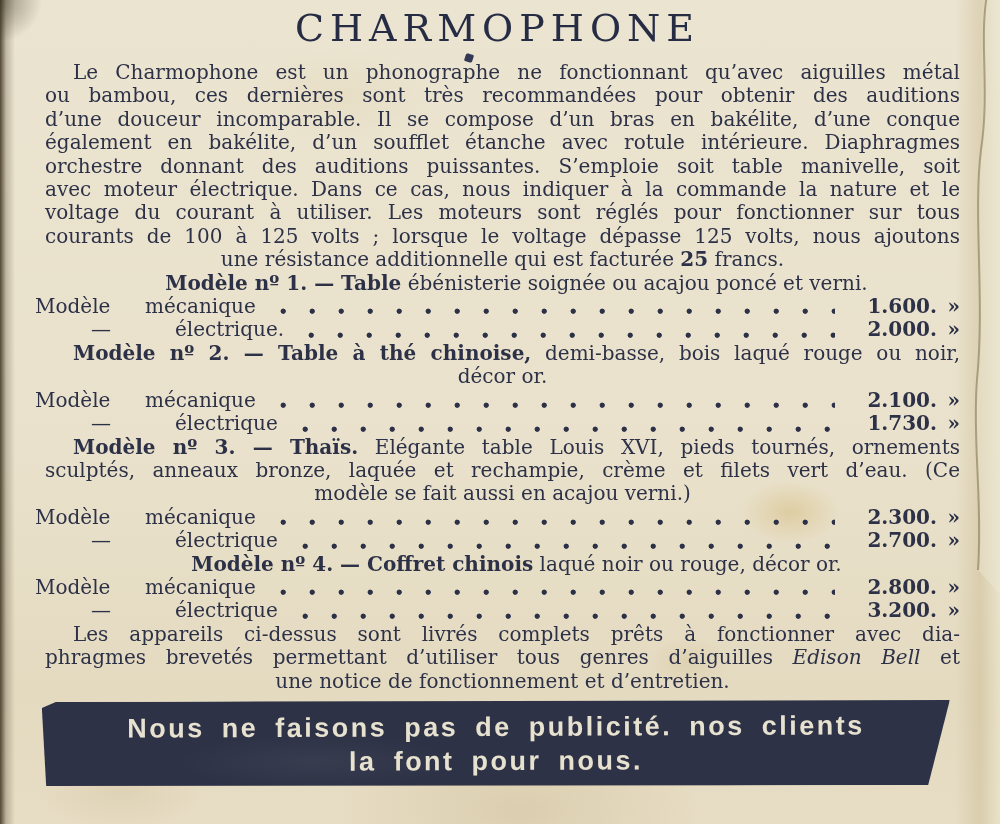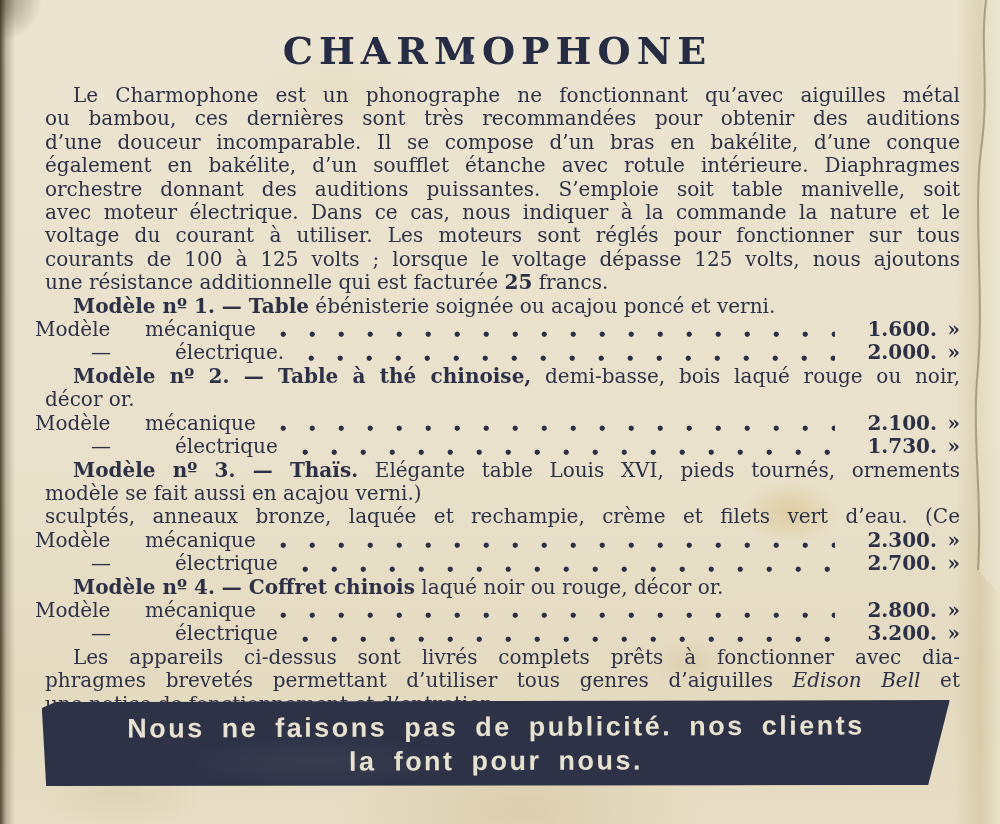--- a/index.html
+++ b/index.html
@@ -15,35 +15,35 @@
       radial-gradient(ellipse 55px 35px at 688px 662px, rgba(190,160,90,.16), transparent 70%),
       radial-gradient(ellipse 140px 70px at 340px 96px, rgba(200,175,110,.10), transparent 70%),
       radial-gradient(ellipse 260px 120px at 520px 812px, rgba(168,138,82,.18), transparent 70%),
       radial-gradient(ellipse 120px 60px at 120px 790px, rgba(168,138,82,.12), transparent 70%),
       linear-gradient(90deg, rgba(56,46,26,.85) 0px, rgba(56,46,26,.25) 6px, rgba(56,46,26,0) 15px),
       linear-gradient(90deg, transparent 95.5%, rgba(188,168,118,.30) 98%, rgba(234,228,205,.65) 100%),
       linear-gradient(180deg,#ebe4d0 0%, #e9e1cb 55%, #e4dac0 84%, #e7ddc4 100%);
   }
   .content{position:absolute;left:35px;top:4px;width:925px;}
   .title{
-    margin:23px 0 0 0;
+    margin:0 0 0 0;
     text-align:center;
     font-size:38px;line-height:48px;
-    font-weight:bold;letter-spacing:6px;
+    font-weight:normal;letter-spacing:6px;
     color:#272c45;
   }
   .ornament{
     position:absolute;left:430px;top:50px;
     width:8px;height:8px;background:#343a55;
     transform:rotate(18deg);border-radius:2px 1px 2px 1px;
   }
   .body-text{margin-top:9px;}
   .line{font-size:20px;line-height:23.4px;margin-left:10px;}
   .j{text-align:justify;text-align-last:justify;-moz-text-align-last:justify;}
-  .l{text-align:left;}
+  .l{text-align:center;}
   .ind{text-indent:28px;}
   .b{font-weight:bold;}
   .i{font-style:italic;}
   .row{display:flex;align-items:baseline;font-size:20px;line-height:23.4px;}
   .c1{display:inline-block;min-width:110px;flex:0 0 auto;}
   .row.elec .c1{min-width:140px;padding-left:56px;box-sizing:border-box;}
   .leader{
     flex:1 1 auto;align-self:flex-end;
     height:7px;margin:0 10px 3px 14px;
     background-image:radial-gradient(circle at 3.2px 3.2px, #2d3148 2.2px, rgba(45,49,72,0) 3px);
@@ -122,22 +122,22 @@
         <span class="c1">—</span>
           <span>électrique</span>
           <span class="leader"></span>
           <span class="price">1.730.</span>
           <span class="unit">»</span>
       </div>
     </div>
 
     <div>
       <div class="line j ind"><span class="b">Modèle nº 3. — Thaïs.</span><span> Elégante table Louis XVI, pieds tournés, ornements</span></div>
+      <div class="line j">sculptés, anneaux bronze, laquée et rechampie, crème et filets vert d’eau. (Ce</div>
       <div class="line l">modèle se fait aussi en acajou verni.)</div>
-      <div class="line j">sculptés, anneaux bronze, laquée et rechampie, crème et filets vert d’eau. (Ce</div>
       <div class="row mech">
         <span class="c1">Modèle</span>
           <span>mécanique</span>
           <span class="leader"></span>
           <span class="price">2.300.</span>
           <span class="unit">»</span>
       </div>
       <div class="row elec">
         <span class="c1">—</span>
           <span>électrique</span>

